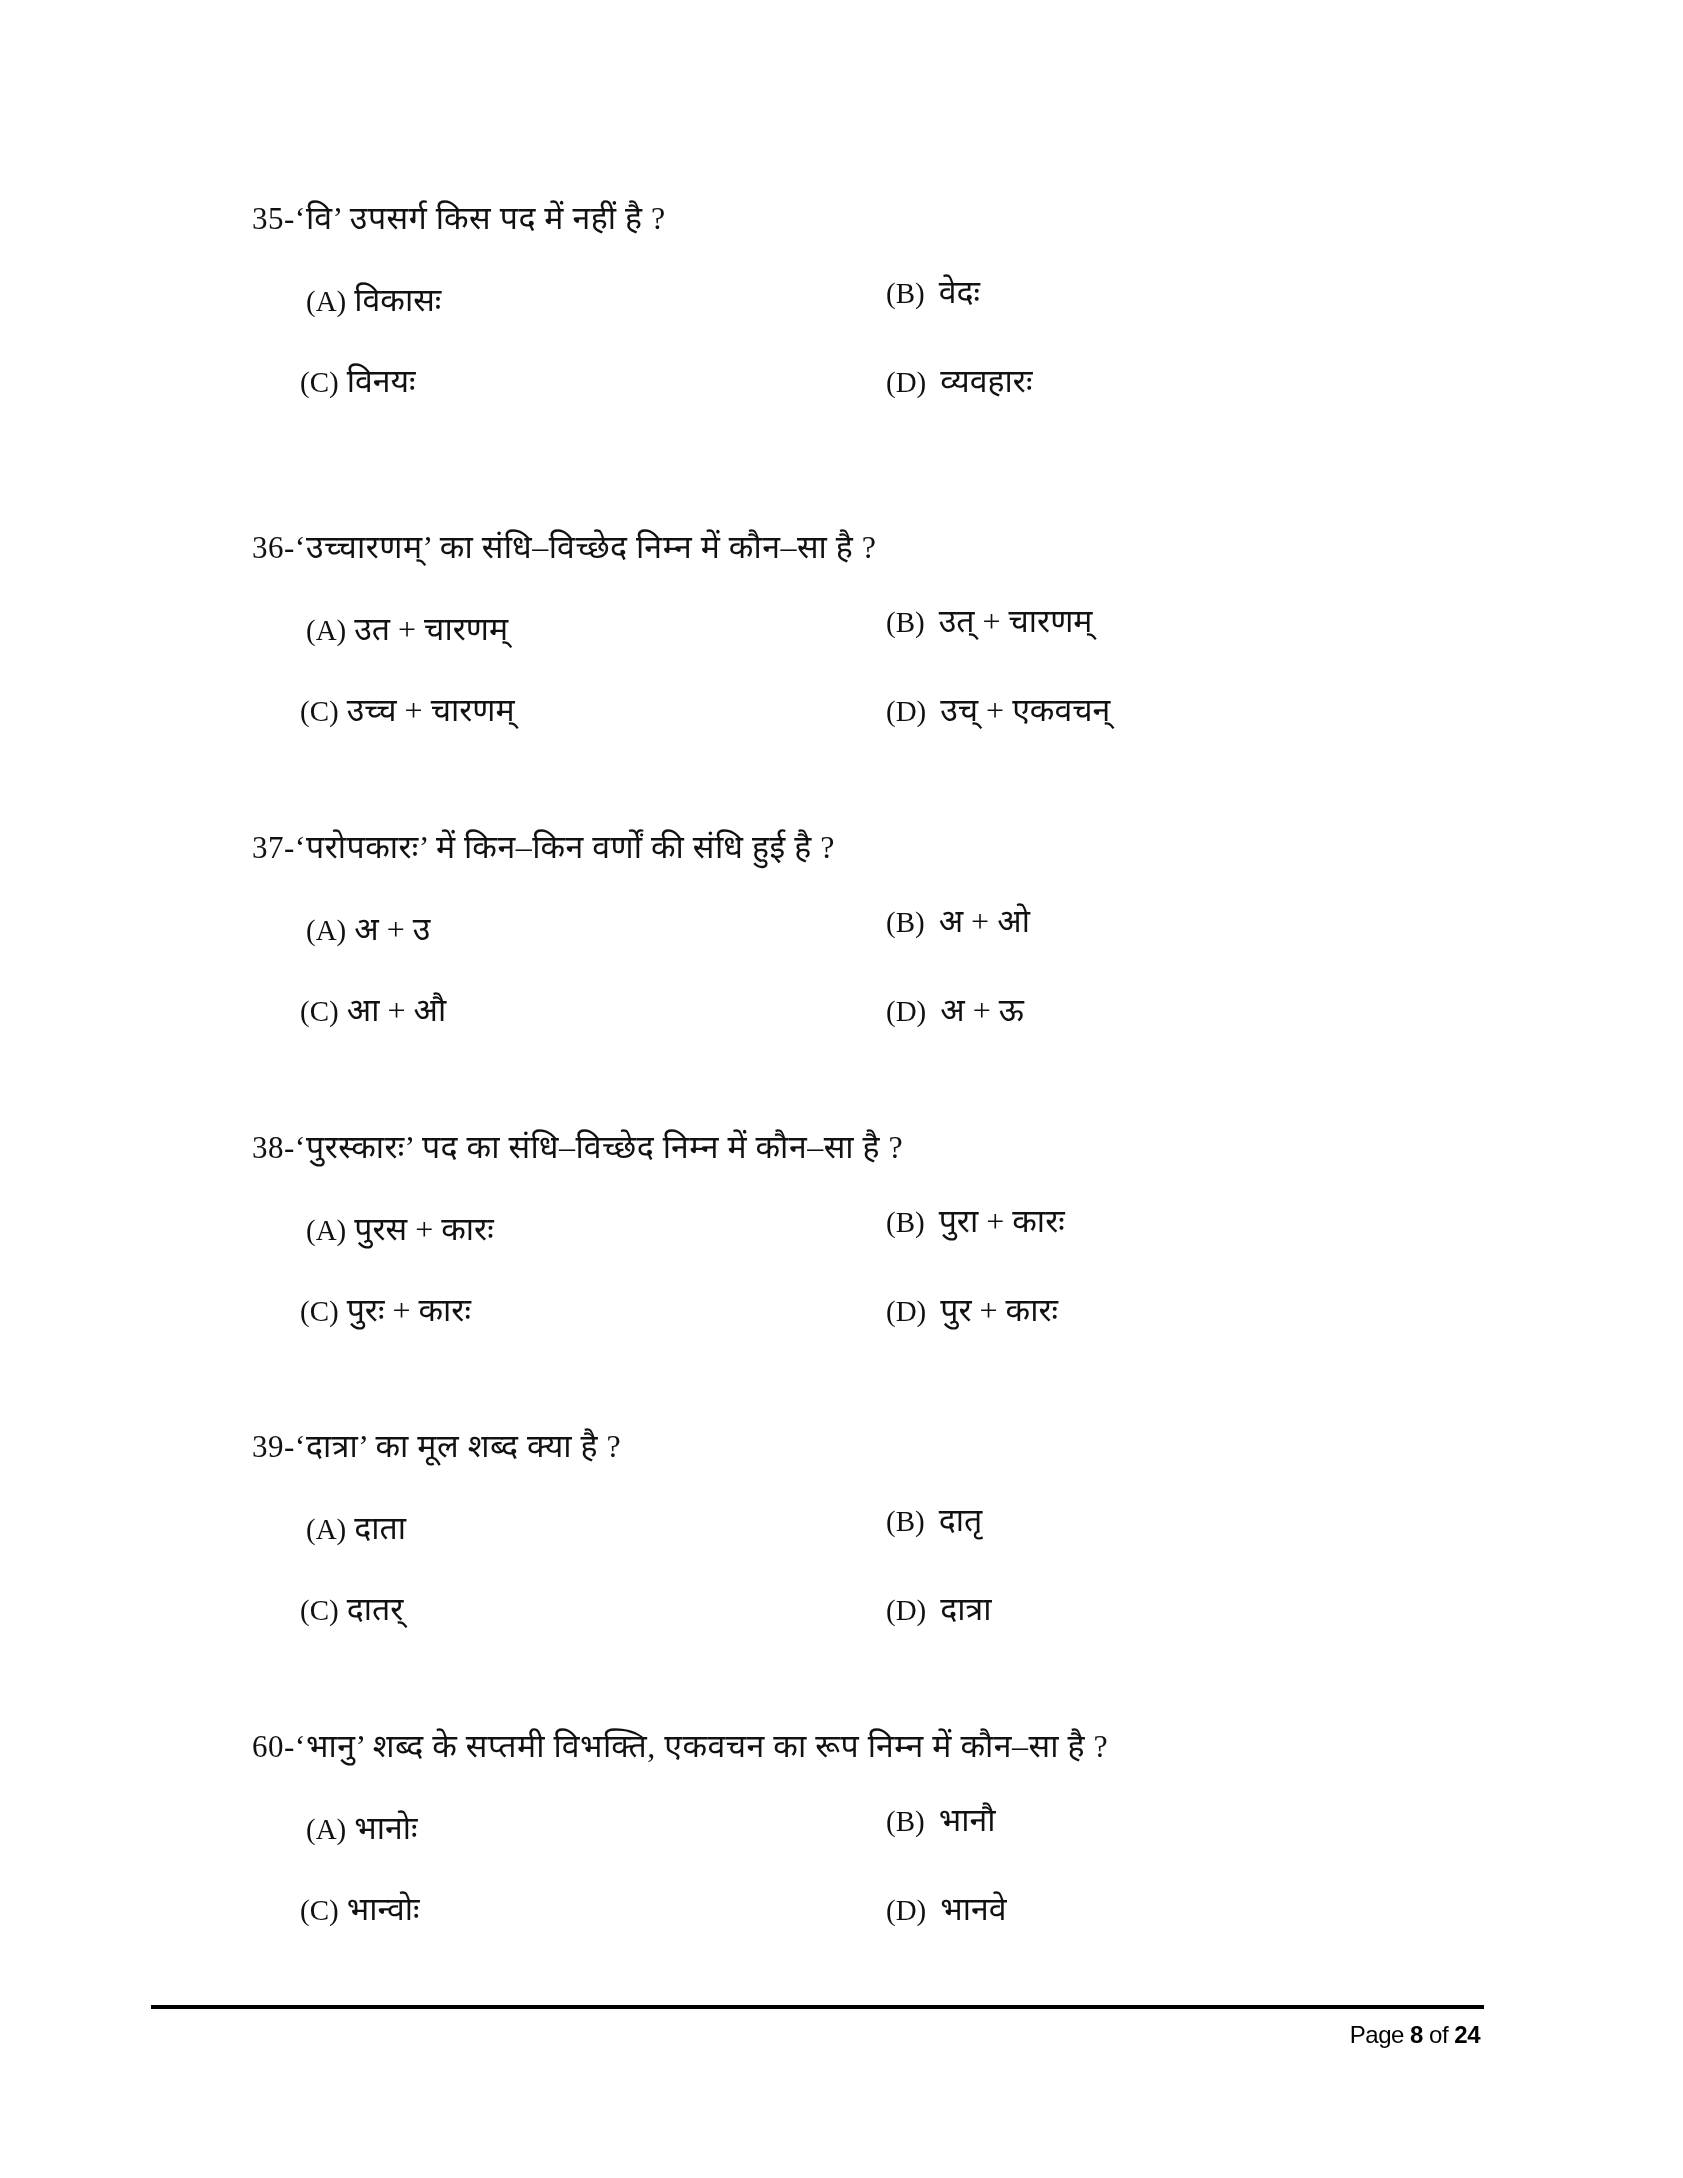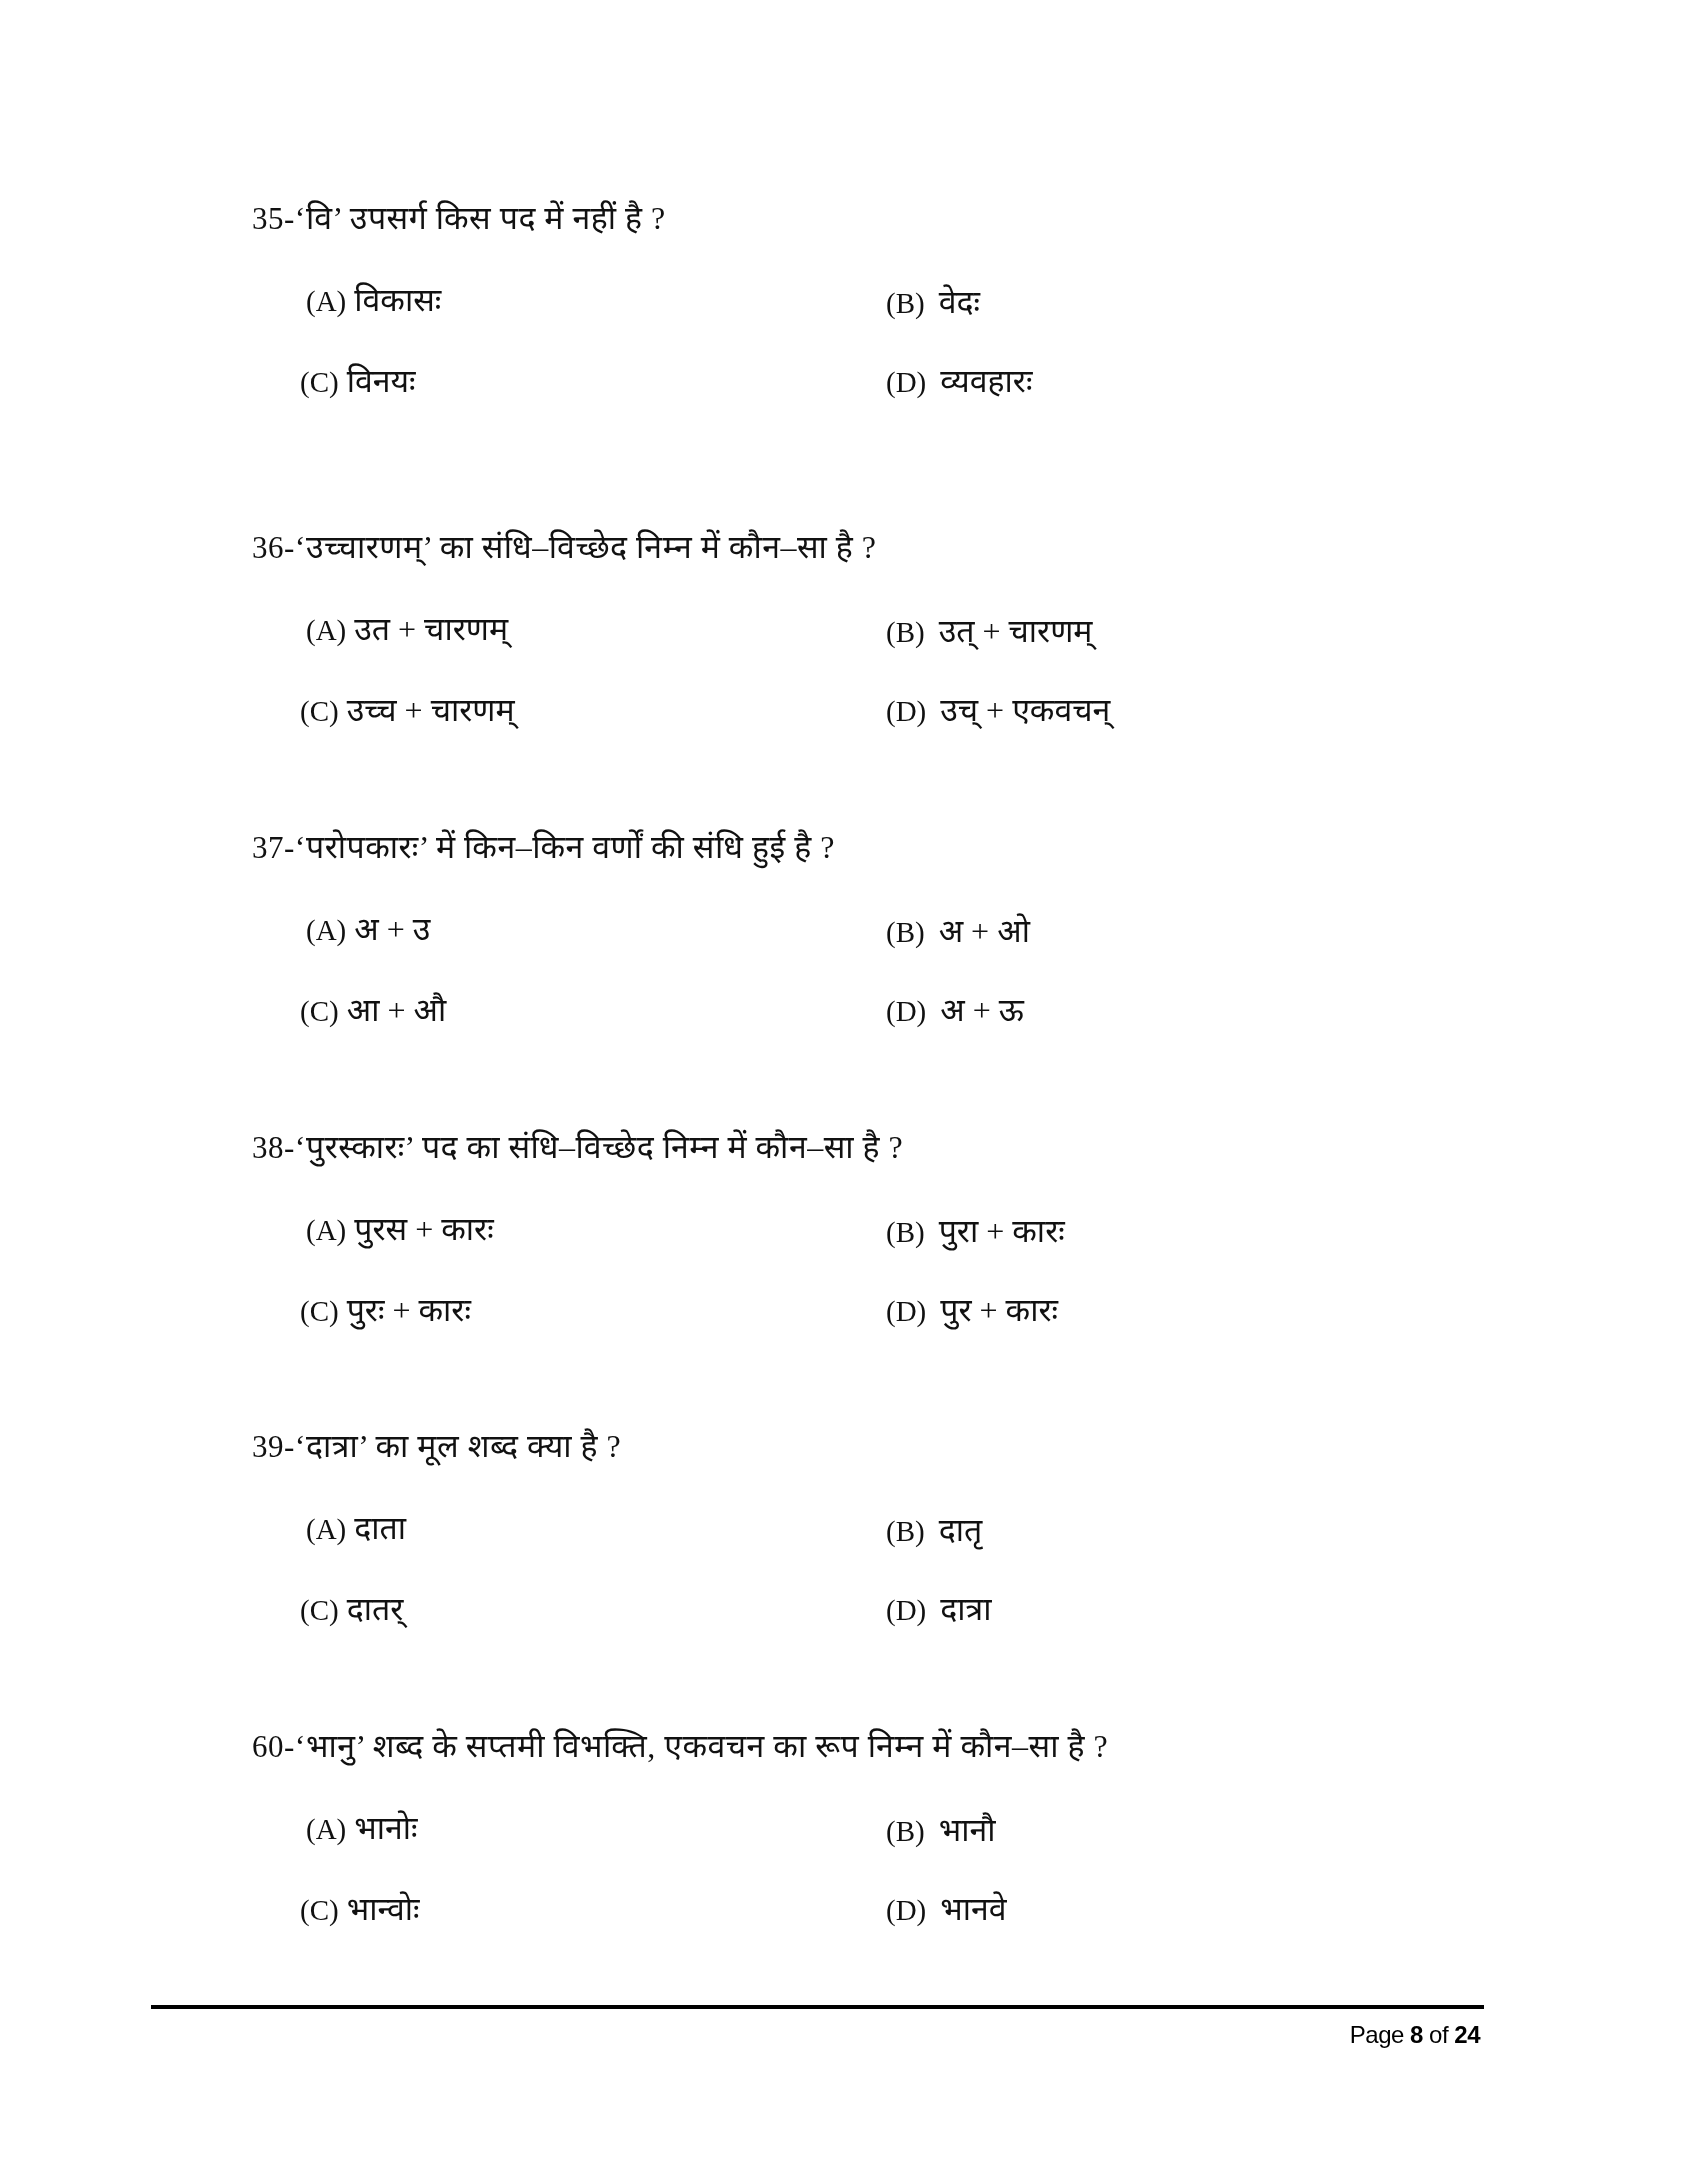--- a/index.html
+++ b/index.html
@@ -43,21 +43,21 @@
     font-size: 32px;
     line-height: 40px;
     white-space: nowrap;
   }
   .opt-label {
     font-family: "Liberation Serif", serif;
     font-size: 29px;
     margin-right: 8px;
   }
   .opt-a { left: 38px; top: 82px; margin-left: 16px; }
-  .opt-b { left: 634px; top: 84px; }
+  .opt-b { left: 634px; top: 74px; }
   .opt-c { left: 48px; top: 163px; }
   .opt-d { left: 634px; top: 163px; }
   .opt-b .opt-label, .opt-d .opt-label { margin-right: 14px; }
 
   .footer-rule {
     position: absolute;
     left: 151px;
     top: 2005px;
     width: 1333px;
     height: 4px;

